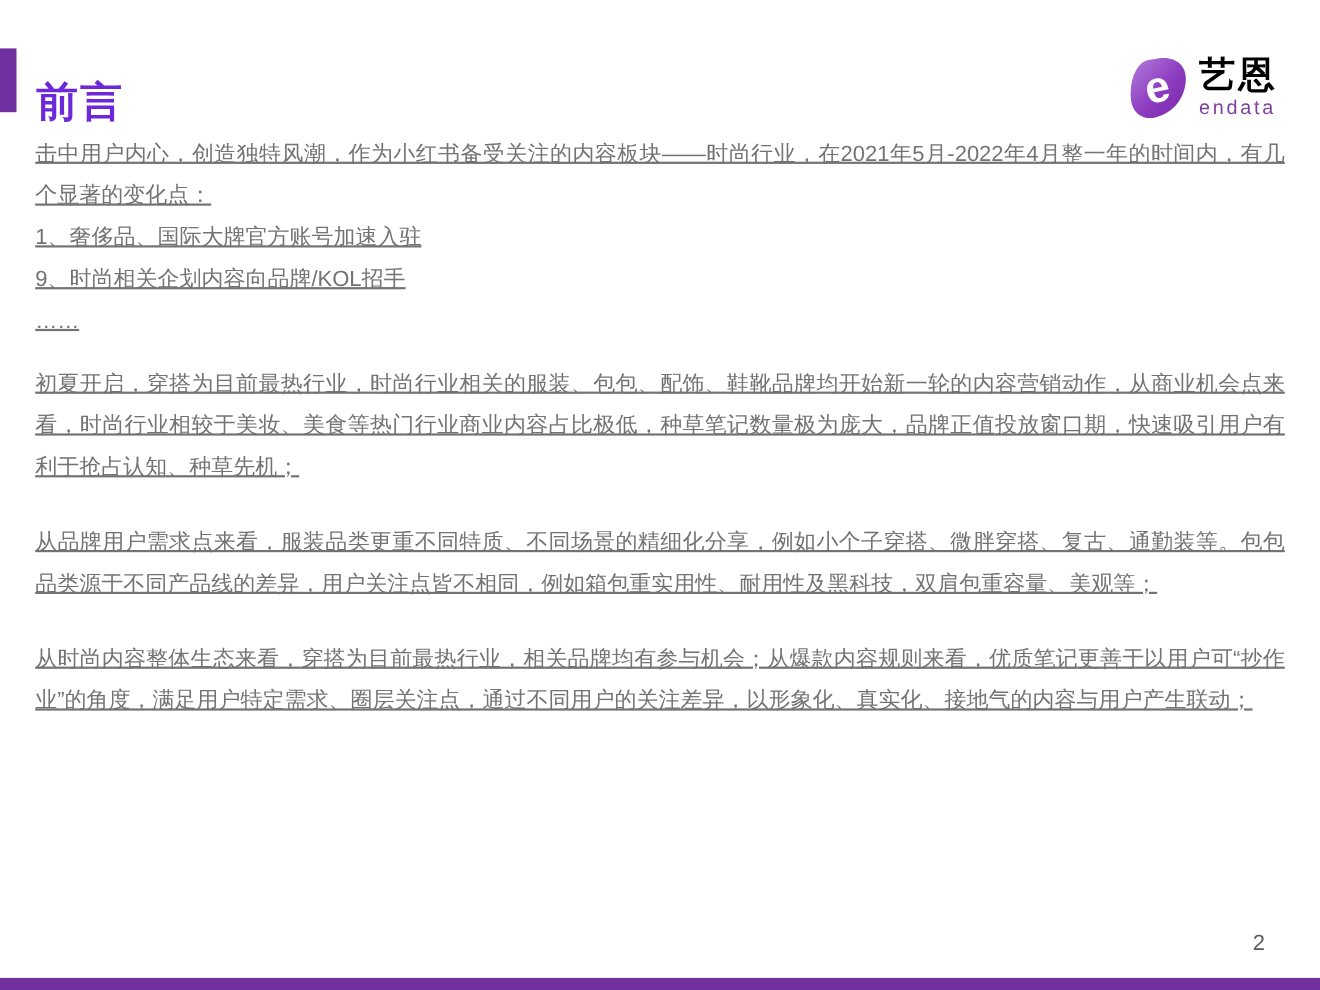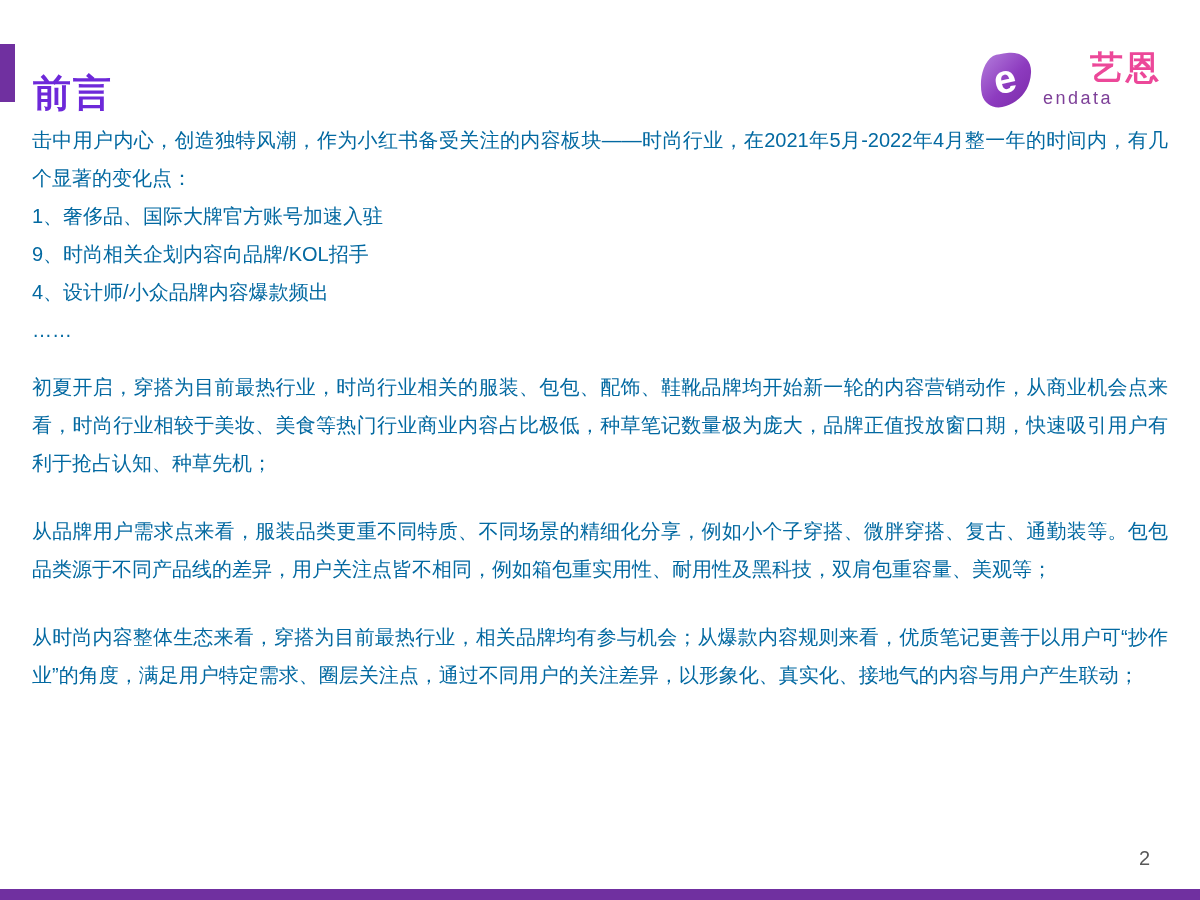--- a/index.html
+++ b/index.html
@@ -31,40 +31,40 @@
     top: 50px; right: 38px;
     display: flex;
     align-items: flex-start;
     gap: 8px;
   }
   .logo-pick { width: 62px; height: 60px; display: block; }
   .logo-text { display: flex; flex-direction: column; align-items: flex-start; }
   .logo-cn {
     font-size: 33px;
     font-weight: 700;
-    color: #ec4899;
+    color: #000000;
     line-height: 36px;
     letter-spacing: 3px;
-    margin-left: 47px;
   }
   .logo-en {
     font-size: 18px;
     font-weight: 400;
     color: #7d3f98;
     letter-spacing: 2.5px;
     margin-top: 2px;
   }
   .content {
     position: absolute;
     left: 32px; top: 121px;
     width: 1136px;
     font-size: 20px;
     line-height: 38px;
-    color: #0369a1;
+    color: #737373;
     text-align: justify;
+    text-decoration: underline;
   }
   .content p { margin: 0; }
   .content p.gap { margin-top: 30px; }
   .content p.gap-sm { margin-top: 19px; }
   .page-number {
     position: absolute;
     right: 50px; bottom: 30px;
     font-size: 20px;
     color: #595959;
   }
@@ -99,21 +99,20 @@
     <div class="logo-text">
       <div class="logo-cn">艺恩</div>
       <div class="logo-en">endata</div>
     </div>
   </div>
 
   <div class="content">
     <p>击中用户内心，创造独特风潮，作为小红书备受关注的内容板块——时尚行业，在2021年5月-2022年4月整一年的时间内，有几个显著的变化点：</p>
     <p>1、奢侈品、国际大牌官方账号加速入驻</p>
     <p>9、时尚相关企划内容向品牌/KOL招手</p>
-    <p>4、设计师/小众品牌内容爆款频出</p>
     <p>……</p>
     <p class="gap-sm">初夏开启，穿搭为目前最热行业，时尚行业相关的服装、包包、配饰、鞋靴品牌均开始新一轮的内容营销动作，从商业机会点来看，时尚行业相较于美妆、美食等热门行业商业内容占比极低，种草笔记数量极为庞大，品牌正值投放窗口期，快速吸引用户有利于抢占认知、种草先机；</p>
     <p class="gap">从品牌用户需求点来看，服装品类更重不同特质、不同场景的精细化分享，例如小个子穿搭、微胖穿搭、复古、通勤装等。包包品类源于不同产品线的差异，用户关注点皆不相同，例如箱包重实用性、耐用性及黑科技，双肩包重容量、美观等；</p>
     <p class="gap">从时尚内容整体生态来看，穿搭为目前最热行业，相关品牌均有参与机会；从爆款内容规则来看，优质笔记更善于以用户可“抄作业”的角度，满足用户特定需求、圈层关注点，通过不同用户的关注差异，以形象化、真实化、接地气的内容与用户产生联动；</p>
   </div>
 
   <div class="page-number">2</div>
 
   <div class="bottom-bar"></div>
 

